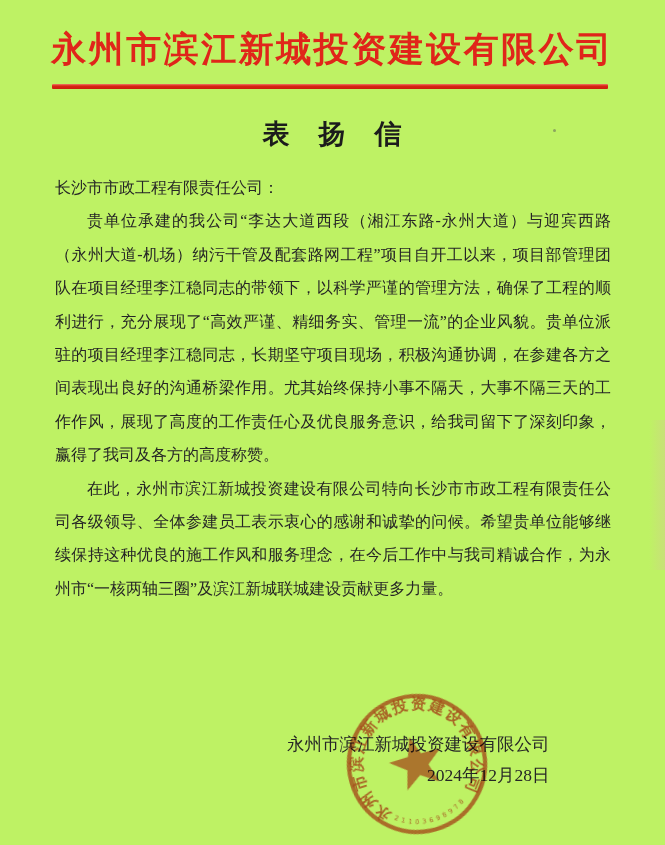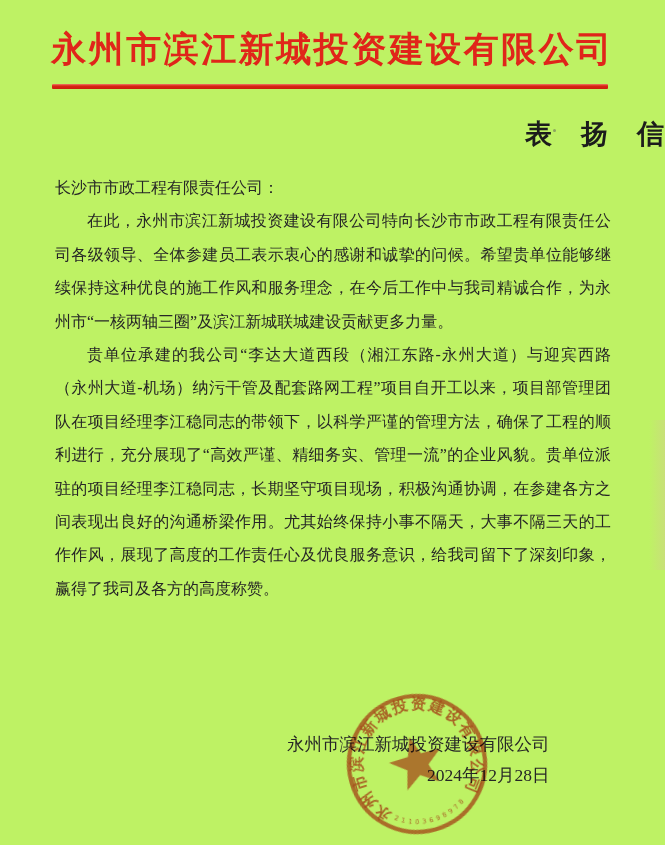--- a/index.html
+++ b/index.html
@@ -38,21 +38,21 @@
     background: linear-gradient(to bottom, #ef7a67 0%, #d92413 40%, #c81d0e 100%);
     border-radius: 1px;
   }
   
   .letter-title {
     position: absolute;
     top: 116px;
     left: 0;
     width: 100%;
     margin: 0;
-    text-align: right;
+    text-align: center;
     font-size: 27px;
     font-weight: 600;
     color: #1c1c1c;
     letter-spacing: 1px;
   }
   
   .letter-body {
     position: absolute;
     top: 171px;
     left: 55px;
@@ -139,22 +139,22 @@
 <div class="page">
 
   <div class="letterhead">永州市滨江新城投资建设有限公司</div>
 
   <div class="letterhead-divider"></div>
 
   <h1 class="letter-title">表　扬　信</h1>
 
   <div class="letter-body">
     <p class="salutation">长沙市市政工程有限责任公司：</p>
+    <p class="para">贵单位承建的我公司“李达大道西段（湘江东路-永州大道）与迎宾西路（永州大道-机场）纳污干管及配套路网工程”项目自开工以来，项目部管理团队在项目经理李江稳同志的带领下，以科学严谨的管理方法，确保了工程的顺利进行，充分展现了“高效严谨、精细务实、管理一流”的企业风貌。贵单位派驻的项目经理李江稳同志，长期坚守项目现场，积极沟通协调，在参建各方之间表现出良好的沟通桥梁作用。尤其始终保持小事不隔天，大事不隔三天的工作作风，展现了高度的工作责任心及优良服务意识，给我司留下了深刻印象，赢得了我司及各方的高度称赞。</p>
     <p class="para">在此，永州市滨江新城投资建设有限公司特向长沙市市政工程有限责任公司各级领导、全体参建员工表示衷心的感谢和诚挚的问候。希望贵单位能够继续保持这种优良的施工作风和服务理念，在今后工作中与我司精诚合作，为永州市“一核两轴三圈”及滨江新城联城建设贡献更多力量。</p>
-    <p class="para">贵单位承建的我公司“李达大道西段（湘江东路-永州大道）与迎宾西路（永州大道-机场）纳污干管及配套路网工程”项目自开工以来，项目部管理团队在项目经理李江稳同志的带领下，以科学严谨的管理方法，确保了工程的顺利进行，充分展现了“高效严谨、精细务实、管理一流”的企业风貌。贵单位派驻的项目经理李江稳同志，长期坚守项目现场，积极沟通协调，在参建各方之间表现出良好的沟通桥梁作用。尤其始终保持小事不隔天，大事不隔三天的工作作风，展现了高度的工作责任心及优良服务意识，给我司留下了深刻印象，赢得了我司及各方的高度称赞。</p>
   </div>
 
   <div class="signature">
     <div class="sig-company">永州市滨江新城投资建设有限公司</div>
     <div class="sig-date">2024年12月28日</div>
   </div>
 
   <svg class="stamp" viewBox="0 0 150 150" xmlns="http://www.w3.org/2000/svg">
     <defs>
       <path id="seal-arc-top" d="M 39.6 117.1 A 55 55 0 1 1 110.4 117.1" fill="none"></path>

